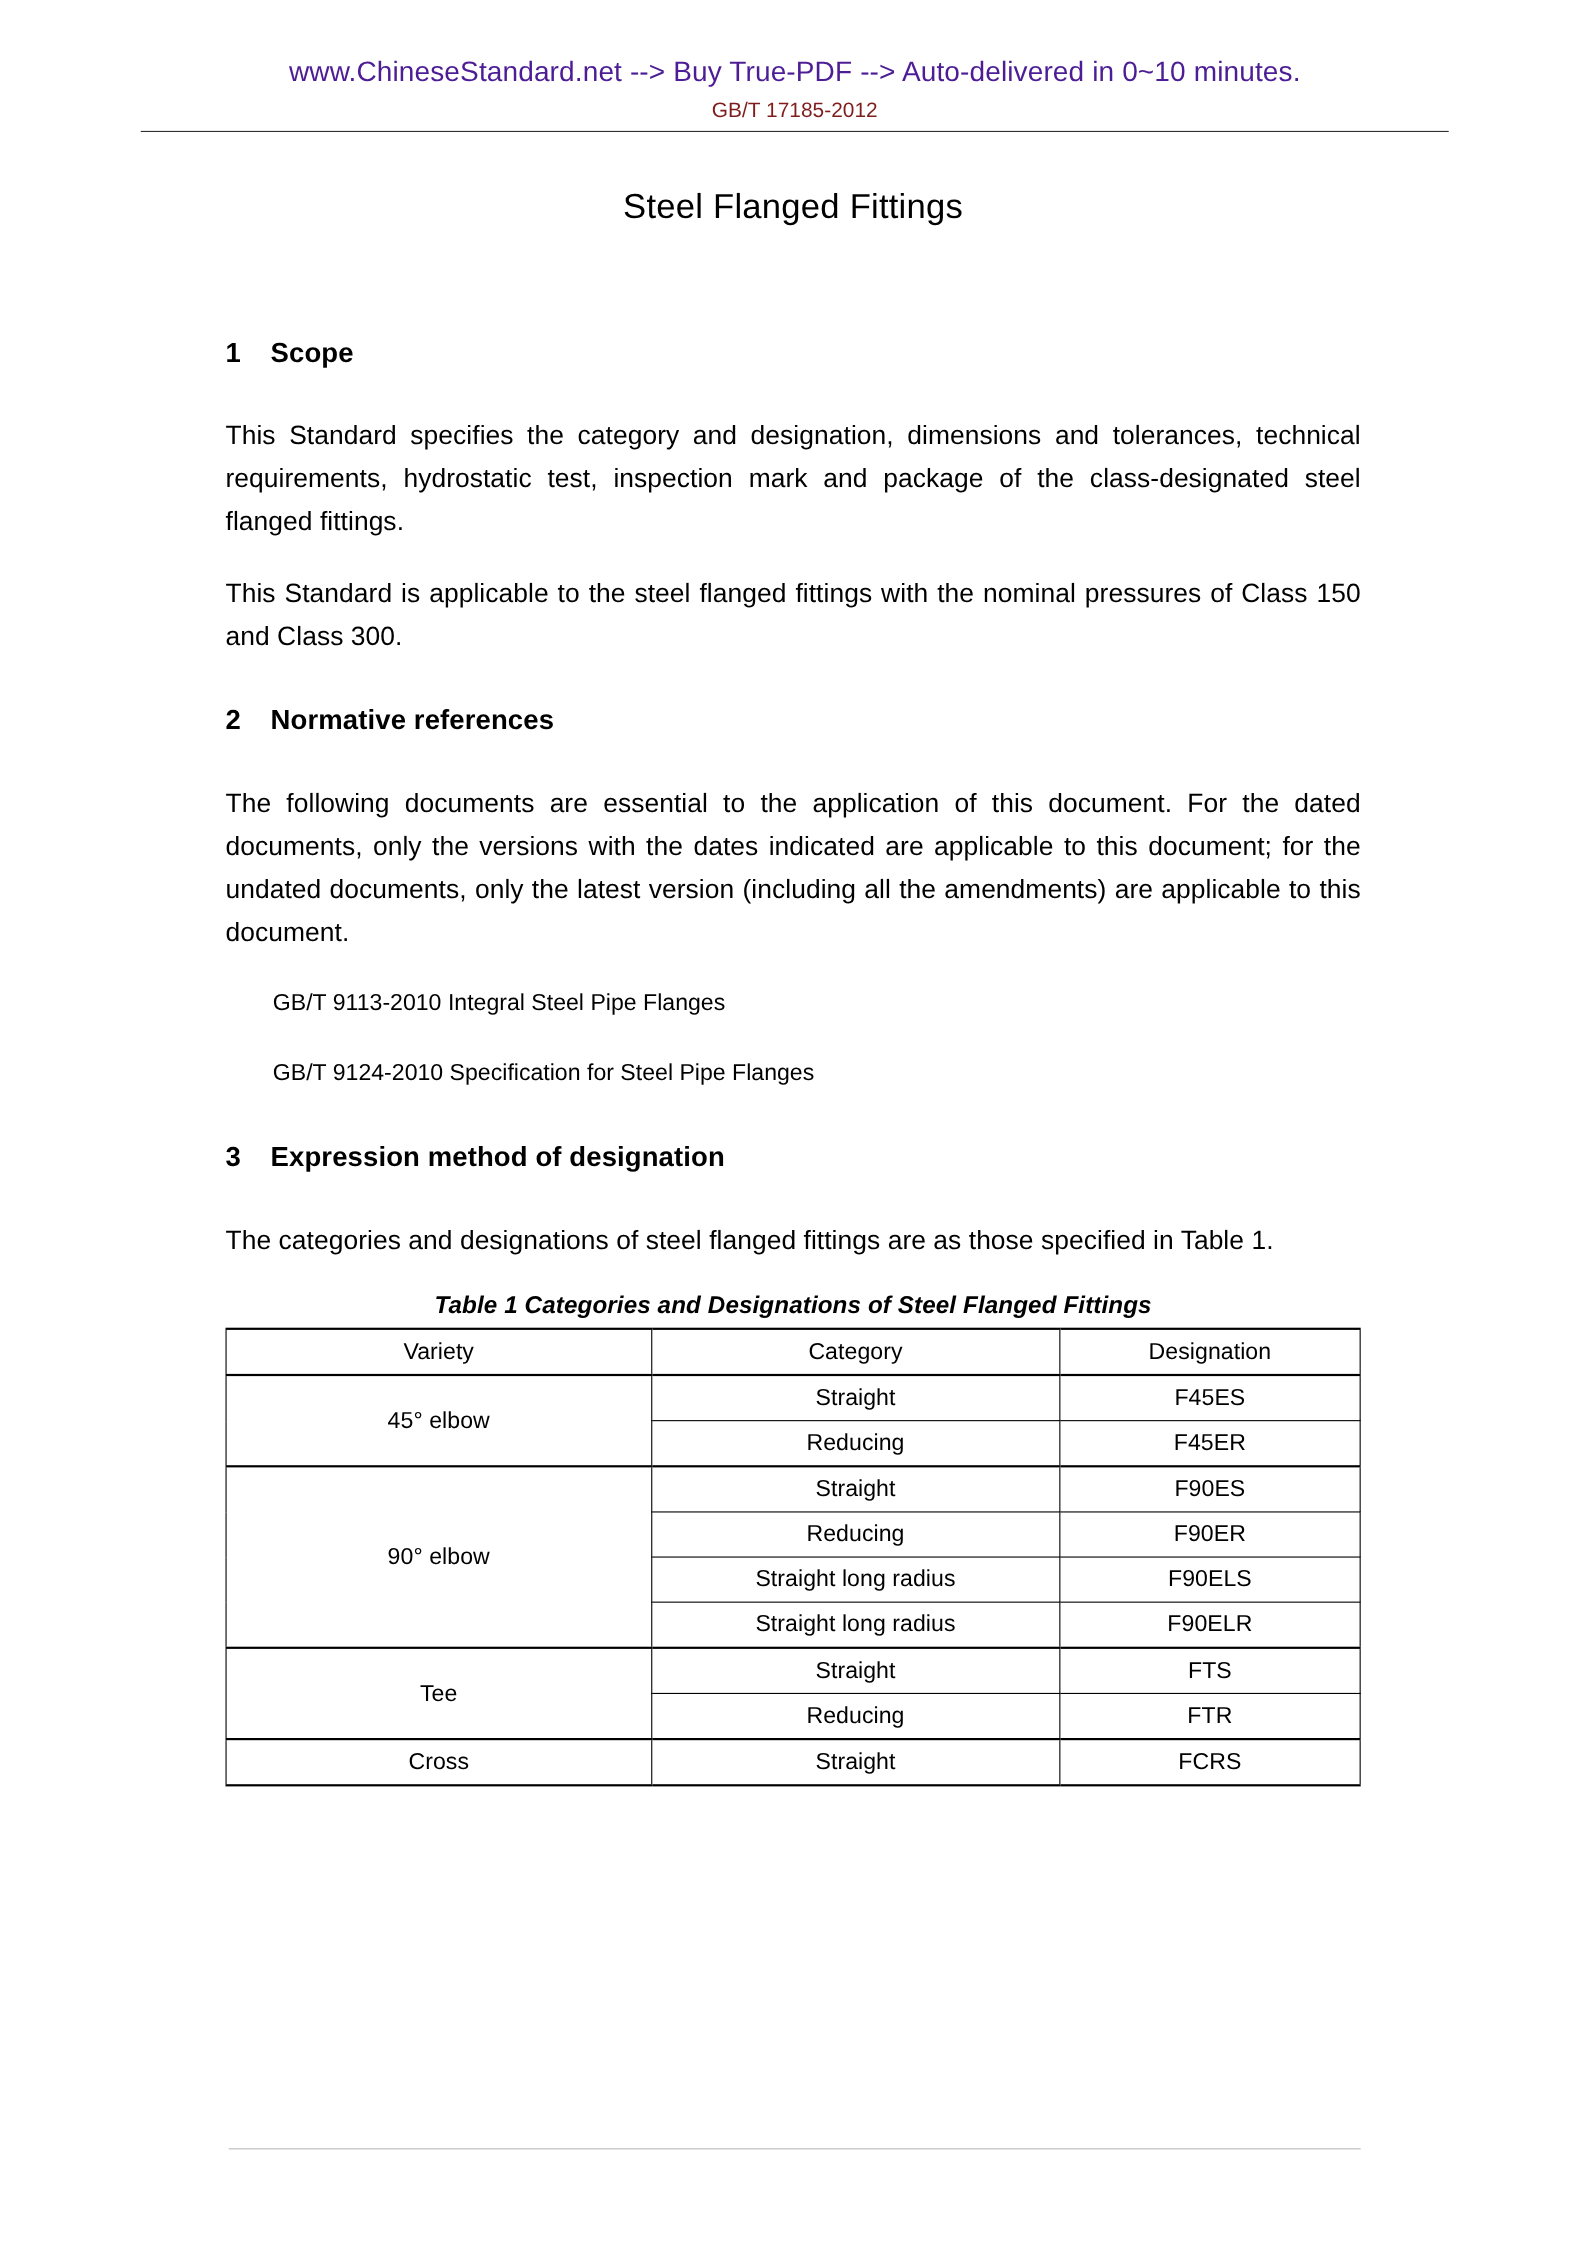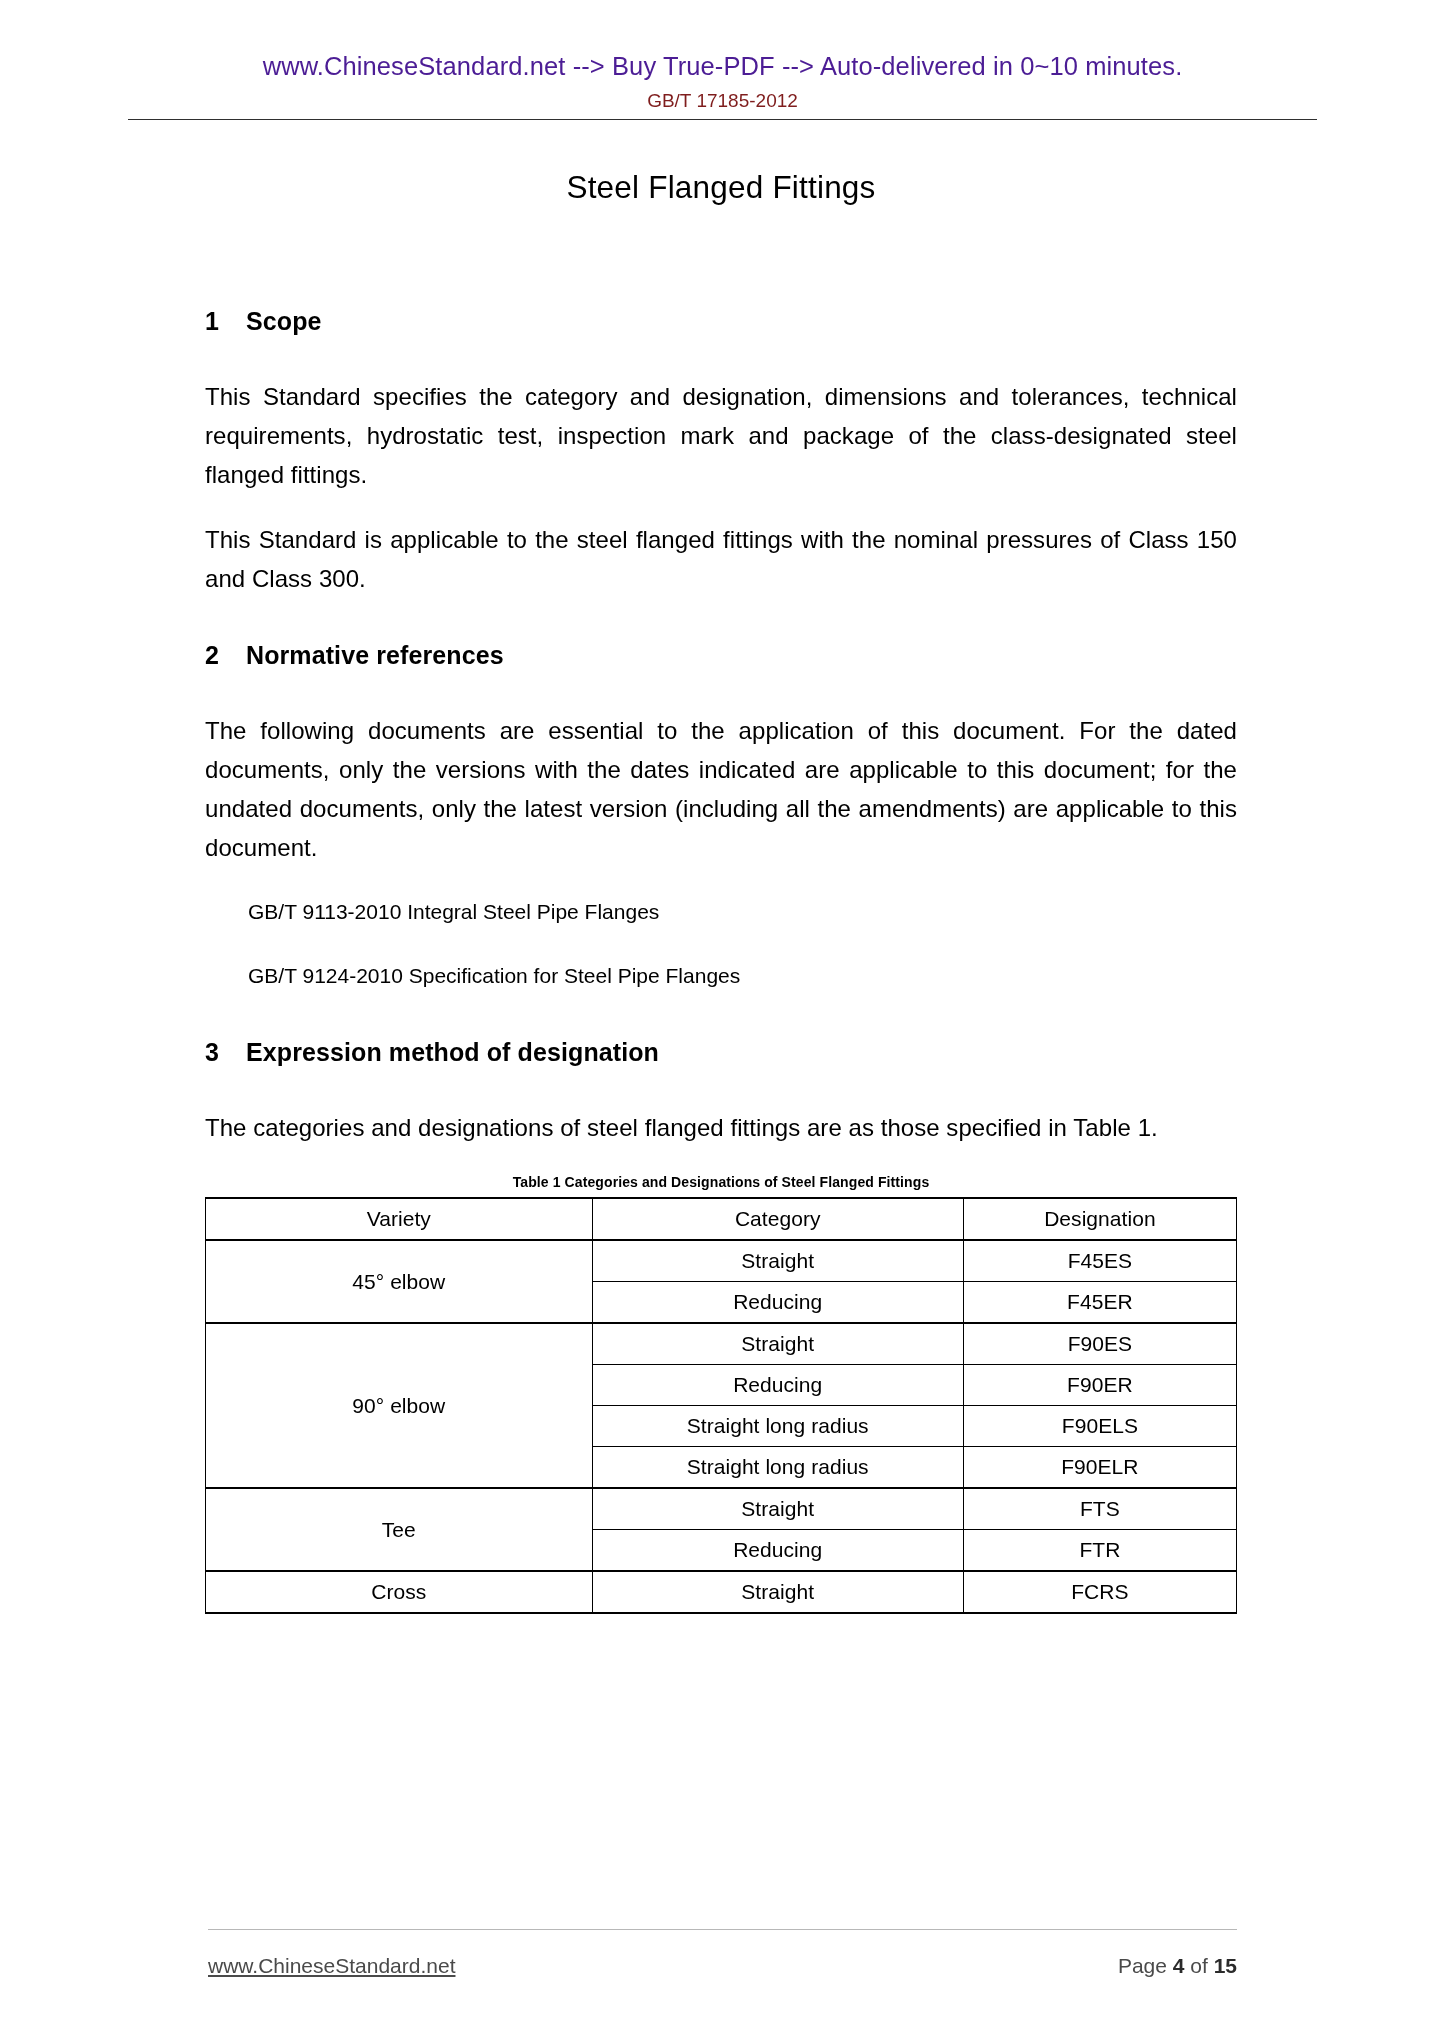--- a/index.html
+++ b/index.html
@@ -91,24 +91,25 @@
   .sp-s2-to-p3    { height: 41px; }
   .sp-p3-to-r1    { height: 25px; }
   .sp-r1-to-r2    { height: 25px; }
   .sp-r2-to-s3    { height: 43px; }
   .sp-s3-to-p4    { height: 41px; }
   .sp-p4-to-cap   { height: 27px; }
 
   
   .table-caption {
     text-align: center;
-    font-size: 14px;
+    font-size: 22px;
     font-weight: bold;
     margin: 0 0 7px 0;
     letter-spacing: 0.1px;
+    font-style: italic;
   }
   table.fittings {
     border-collapse: collapse;
     width: 100%;
     table-layout: fixed;
     border-radius: 12px;
   }
   table.fittings col.c1 { width: 37.5%; }
   table.fittings col.c2 { width: 36.0%; }
   table.fittings col.c3 { width: 26.5%; }
@@ -264,21 +265,15 @@
             <td class="group-cell thick-bottom">Straight</td>
             <td class="group-cell thick-bottom">FCRS</td>
           </tr>
         </tbody>
     </table>
 
   </div>
 
   <div class="footer">
     <hr class="footer-rule">
-    <div class="footer-row">
-      <span class="footer-link">www.ChineseStandard.net</span>
-      <span class="footer-page">
-        <span>Page </span><b>4</b><span> of </span><b>15</b>
-      </span>
-    </div>
   </div>
 
 </div>
 
 </body></html>

